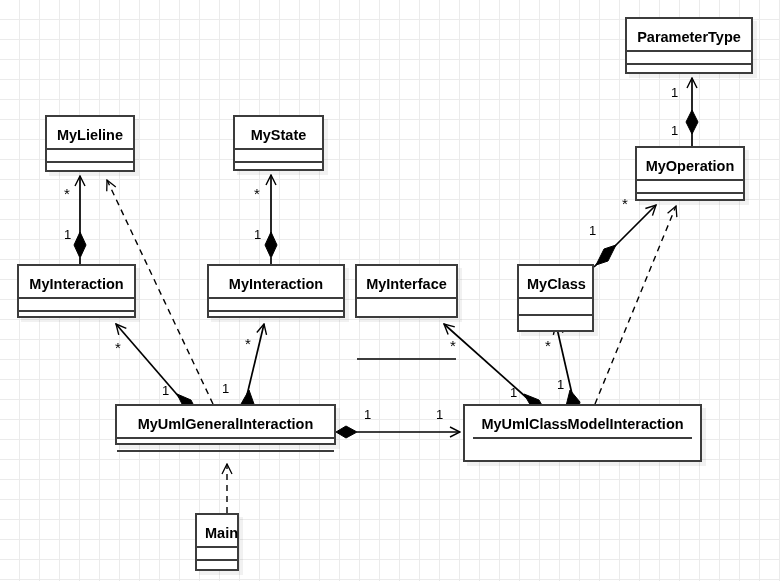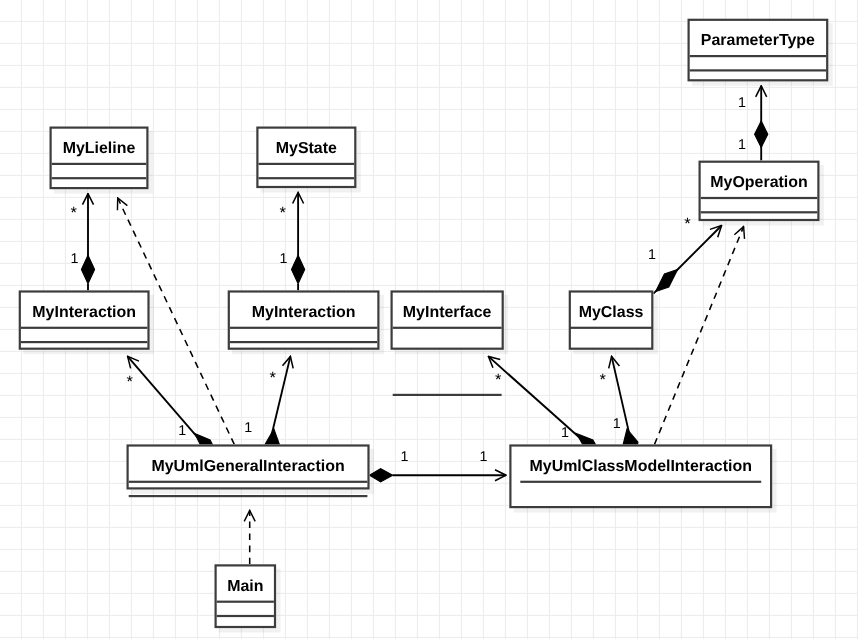--- a/index.html
+++ b/index.html
@@ -183,36 +183,36 @@
       <div class="uml-class" style="left: 207px; top: 264px; width: 138px; height: 54px;">
         <div class="uml-name">MyInteraction</div>
         <div class="uml-attrs"></div>
         <div class="uml-ops"></div>
       </div>
       <div class="uml-class" style="left: 355px; top: 264px; width: 103px; height: 54px; gap: 48px;">
         <div class="uml-name">MyInterface</div>
         <div class="uml-attrs"></div>
         <div class="uml-ops"></div>
       </div>
-      <div class="uml-class" style="left: 517px; top: 264px; width: 77px; height: 54px; align-items: center;">
+      <div class="uml-class" style="left: 517px; top: 264px; width: 77px; height: 68px;">
         <div class="uml-name">MyClass</div>
         <div class="uml-attrs"></div>
         <div class="uml-ops"></div>
       </div>
       <div class="uml-class" style="left: 115px; top: 404px; width: 221px; height: 41px;">
         <div class="uml-name">MyUmlGeneralInteraction</div>
         <div class="uml-attrs"></div>
         <div class="uml-ops"></div>
       </div>
       <div class="uml-class" style="left: 463px; top: 404px; width: 239px; height: 58px; align-items: center;">
         <div class="uml-name">MyUmlClassModelInteraction</div>
         <div class="uml-attrs"></div>
         <div class="uml-ops"></div>
       </div>
-      <div class="uml-class" style="left: 195px; top: 513px; width: 56px; height: 58px;">
+      <div class="uml-class" style="left: 195px; top: 513px; width: 44px; height: 58px;">
         <div class="uml-name">Main</div>
         <div class="uml-attrs"></div>
         <div class="uml-ops"></div>
       </div>
     </div>
 
   <div id="label-container">
       <div class="edge-label star" style="left: 64px; top: 186px;">*</div>
       <div class="edge-label" style="left: 64px; top: 228px;">1</div>
       <div class="edge-label star" style="left: 254px; top: 186px;">*</div>

